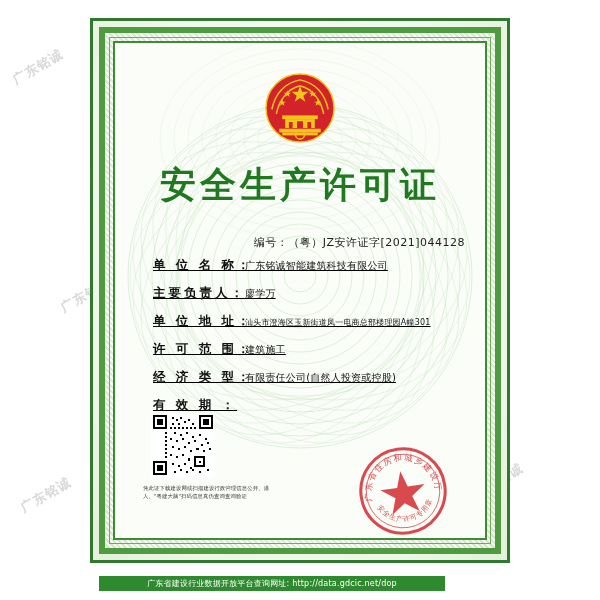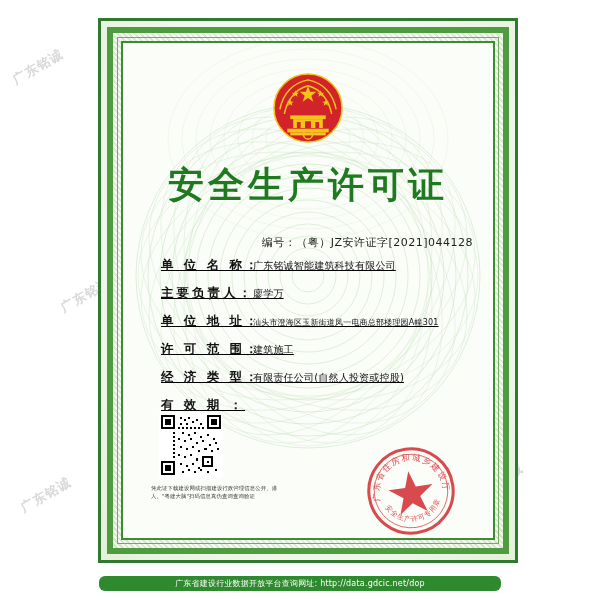--- a/index.html
+++ b/index.html
@@ -25,21 +25,20 @@
     position: absolute;
     left: 90px;
     top: 18px;
     width: 420px;
     height: 545px;
     background:
        radial-gradient(ellipse at 50% 42%, #ffffff 0%, #f7fbf4 45%, #eef6e8 75%, #e4f0da 100%);
     border: 3px solid #2f7a2f;
     box-sizing: border-box;
     overflow: hidden;
-    margin-left: 8px;
   }
   .cert .frame-inner {
     position: absolute;
     left: 6px; top: 6px; right: 6px; bottom: 6px;
     border: 6px solid #4f9b3f;
     box-sizing: border-box;
     background:
       repeating-linear-gradient(45deg,
         rgba(255,255,255,0.55) 0px,
         rgba(255,255,255,0.55) 2px,
@@ -228,29 +227,28 @@
   .wm-e { left: 370px; top: 292px; }
   .wm-f { left: 18px;  top: 486px; }
   .wm-g { left: 252px; top: 508px; }
   .wm-h { left: 470px; top: 472px; }
 
   
   .footer {
     position: absolute;
     left: 99px;
     bottom: 9px;
-    width: 402px;
+    width: 346px;
     height: 15px;
     background: #2f8a2f;
     color: #ffffff;
     font-size: 8px;
     line-height: 15px;
     text-align: center;
     letter-spacing: 0.2px;
-    border-radius: 6px;
   }
 </style>
 </head>
 <body>
 
 <div class="page">
 
   <div class="wm wm-a">广东铭诚</div>
   <div class="wm wm-b">广东铭诚</div>
   <div class="wm wm-c">广东铭诚</div>

